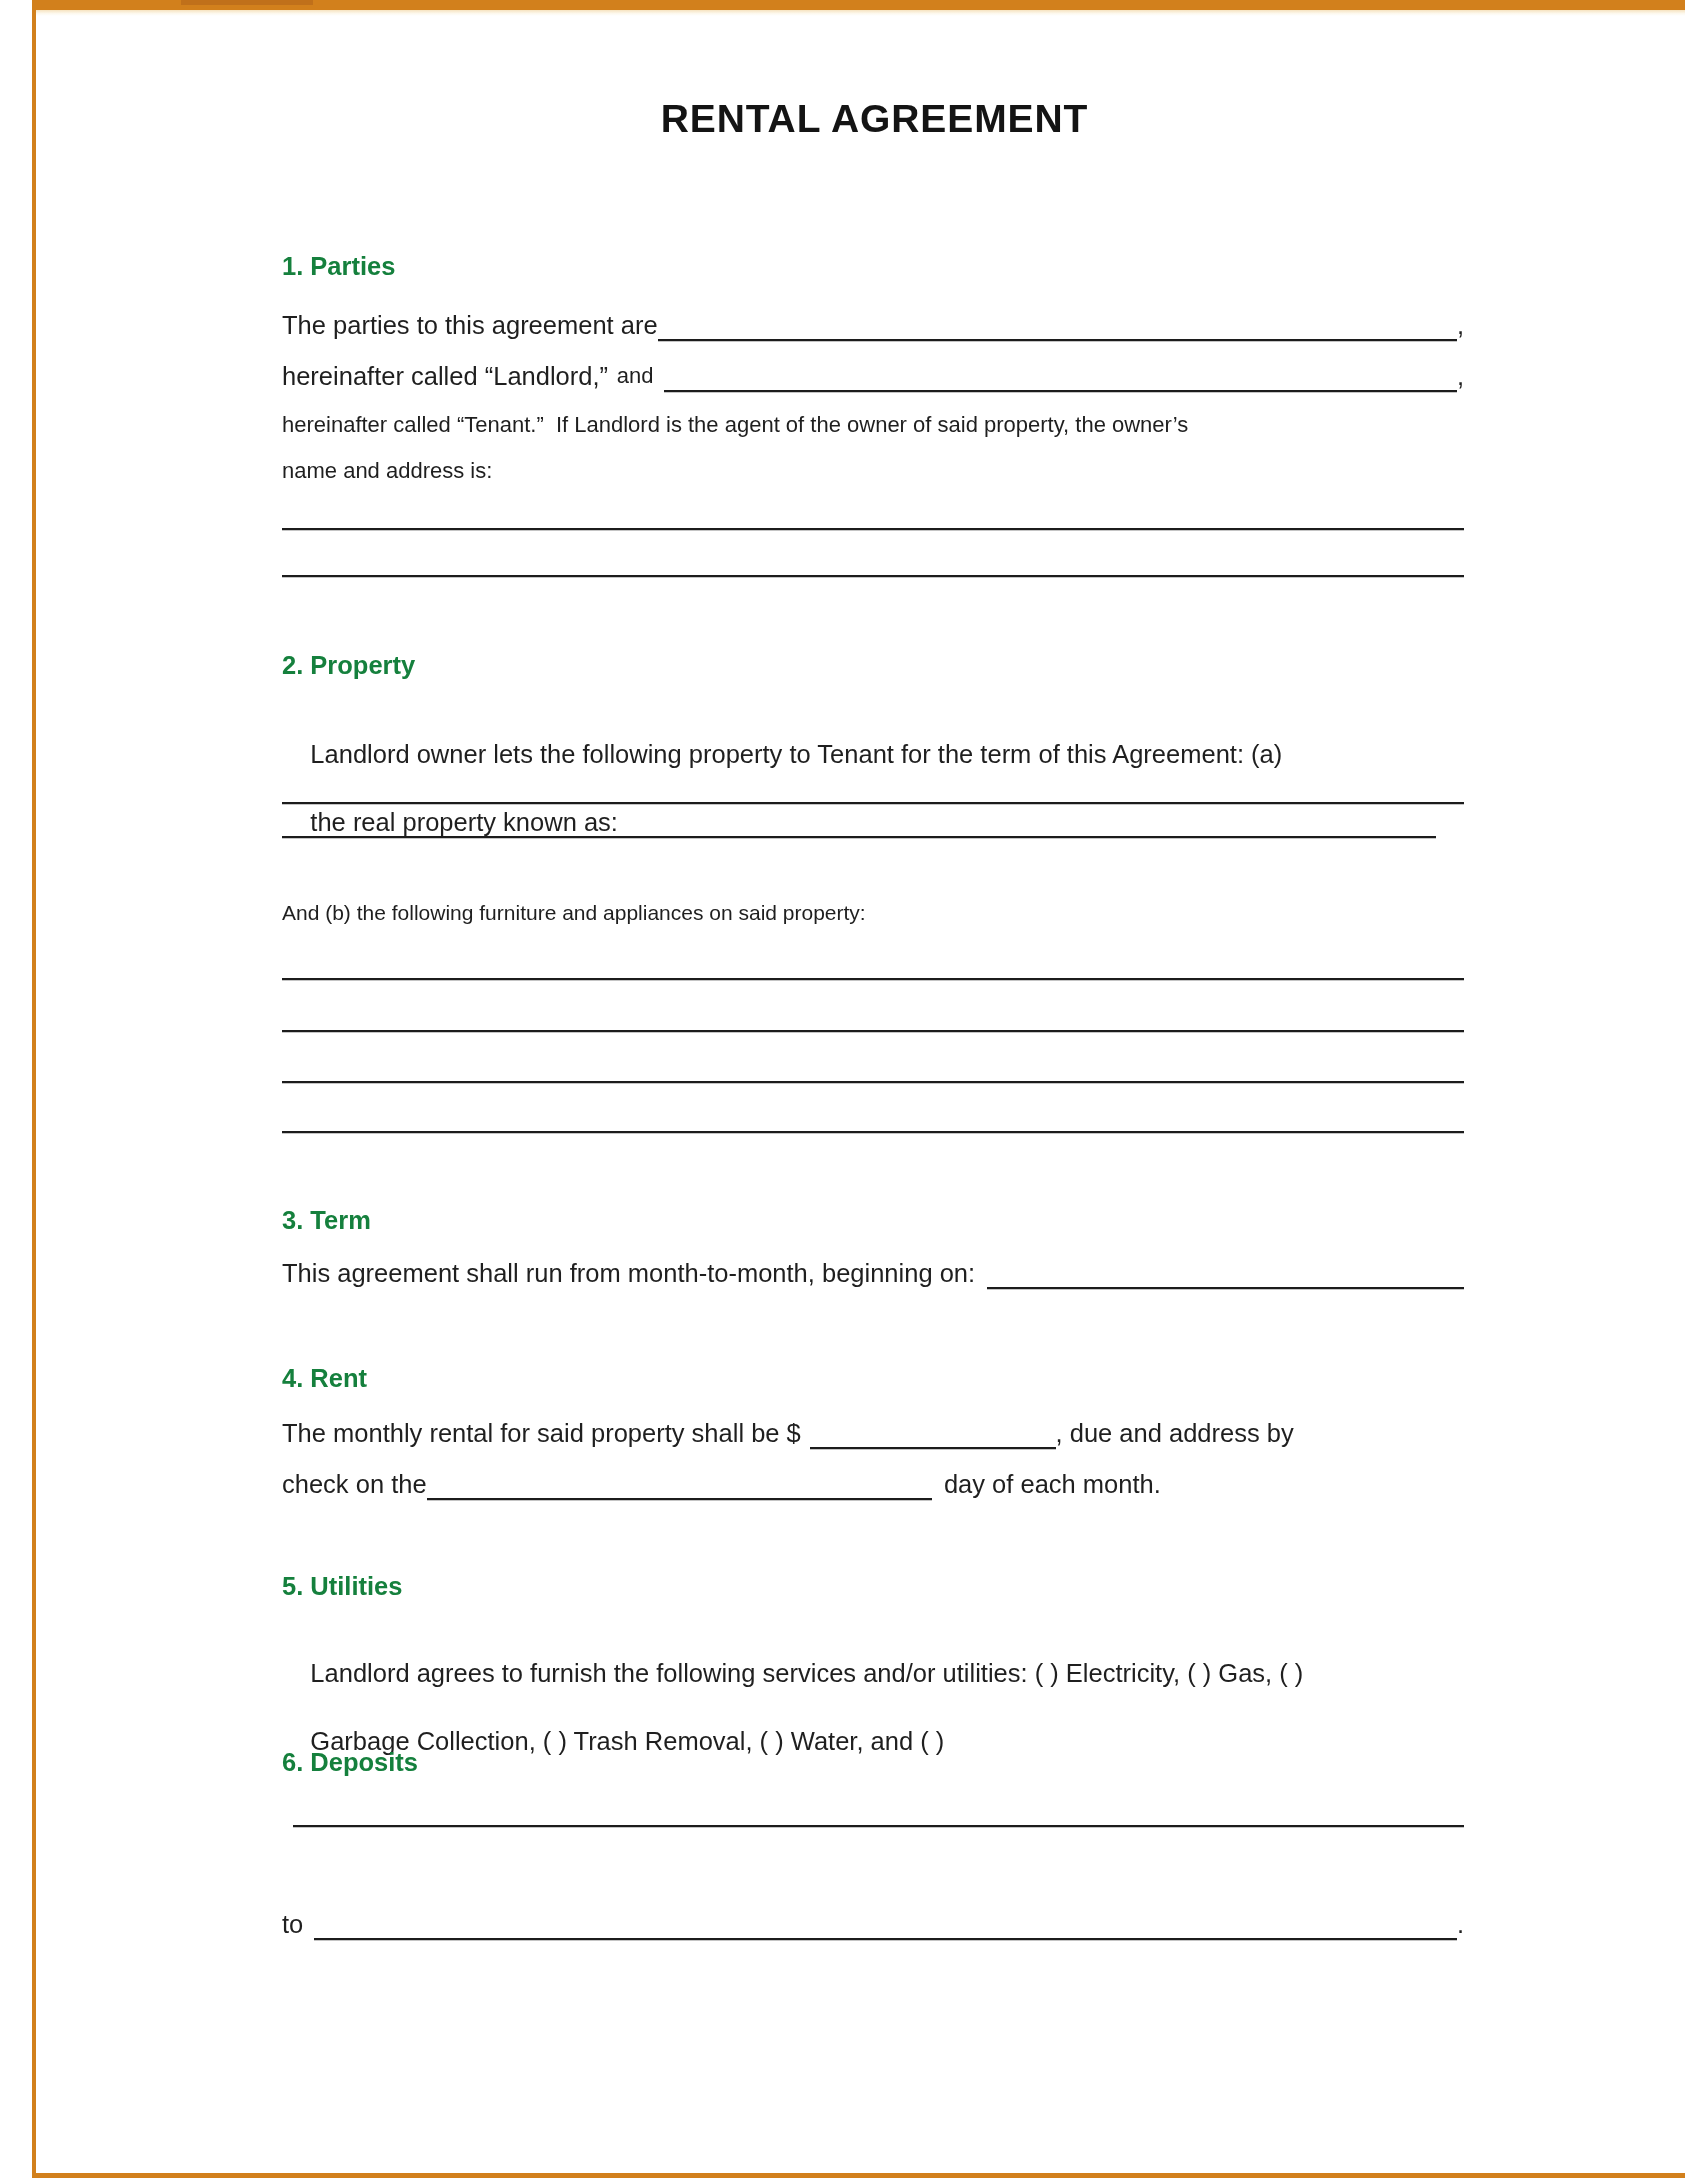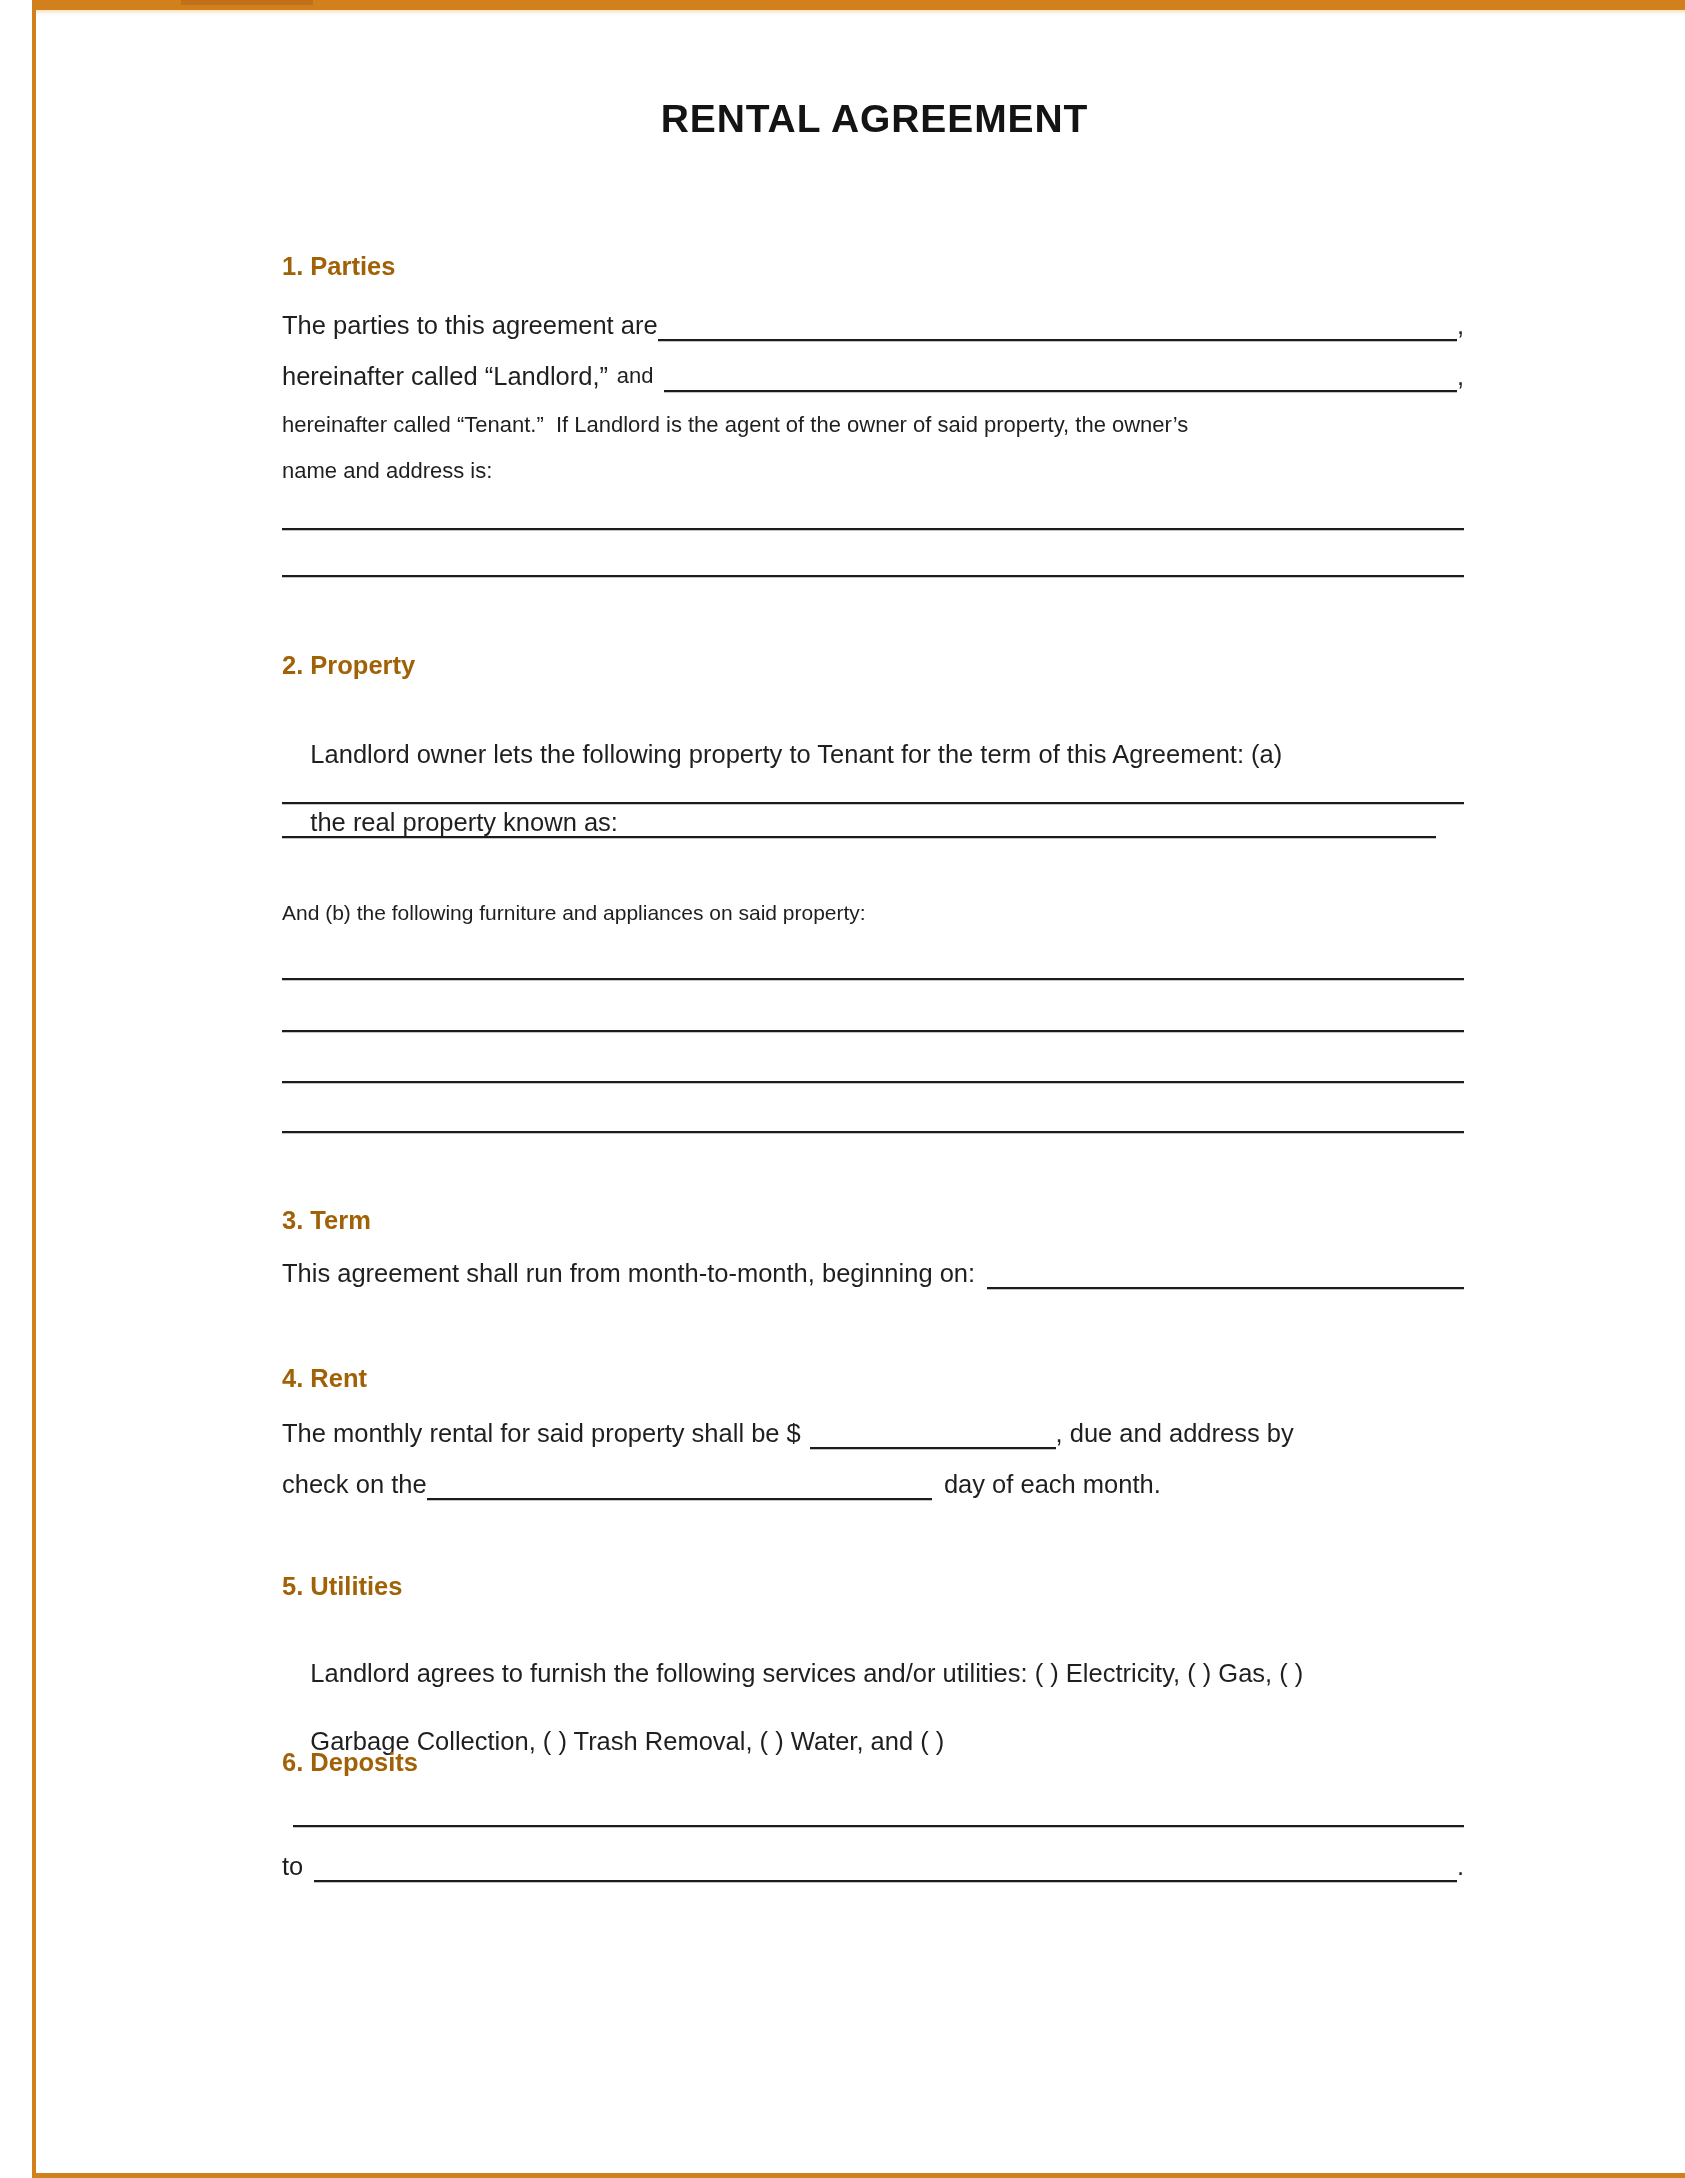--- a/index.html
+++ b/index.html
@@ -22,21 +22,21 @@
   .border-bottom{position:absolute;bottom:0;left:0;width:100%;height:6.1px;background:#d2801c;}
 
   
   .title{
     position:absolute;top:97px;left:0;width:100%;
     text-align:center;font-size:39px;font-weight:bold;letter-spacing:0.9px;
     color:#141414;
   }
   .h{
     position:absolute;left:250px;width:1182px;
-    font-size:25.5px;font-weight:bold;line-height:32px;color:#a16207;
+    font-size:25.5px;font-weight:bold;line-height:32px;color:#15803d;
   }
   .line{
     position:absolute;left:250px;width:1182px;
     font-size:21px;line-height:32px;white-space:pre-wrap;
   }
   .para{
     position:absolute;left:250px;width:1194px;
     font-size:25.5px;line-height:34px;white-space:pre-wrap;
   }
   .small{font-size:22px;line-height:28px;}
@@ -133,20 +133,20 @@
   <div class="h" style="top:1570px">5. Utilities</div>
   <div class="para" style="top:1622px">
     <span>Landlord agrees to furnish the following services and/or utilities: ( ) Electricity, ( ) Gas, ( )</span><br>
     <span>Garbage Collection, ( ) Trash Removal, ( ) Water, and ( )</span>
   </div>
 
   <div class="h" style="top:1746px">6. Deposits</div>
   <div class="fline" style="top:1799px">
     <span class="fill grow" style="margin-left:10.5px"></span>
   </div>
-  <div class="fline" style="top:1850px">
+  <div class="fline" style="top:1908px">
     <span>to</span>
     <span class="fill grow" style="margin-left:10.5px"></span>
     <span>.</span>
   </div>
 
 </div>
 
 
 </body></html>

